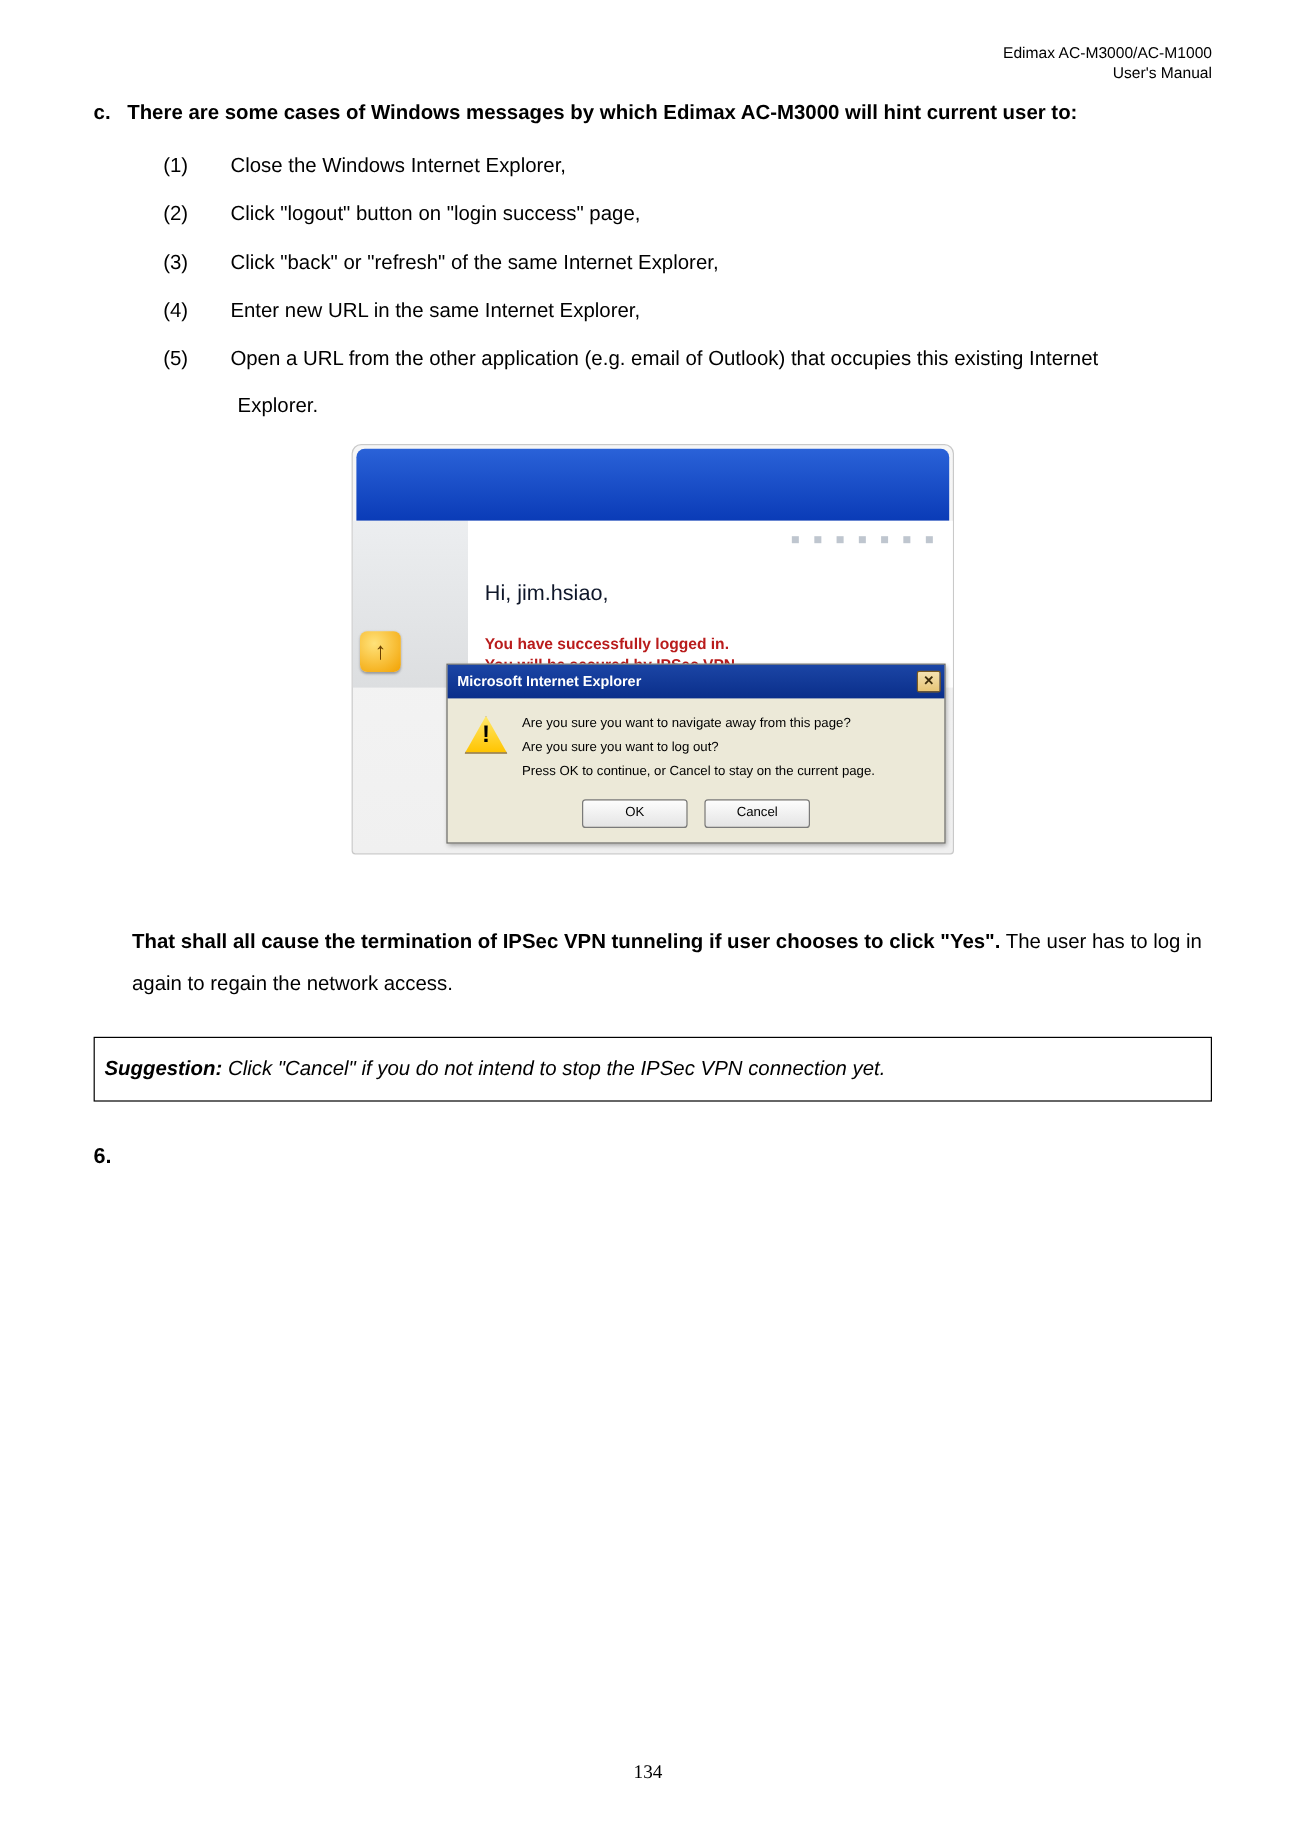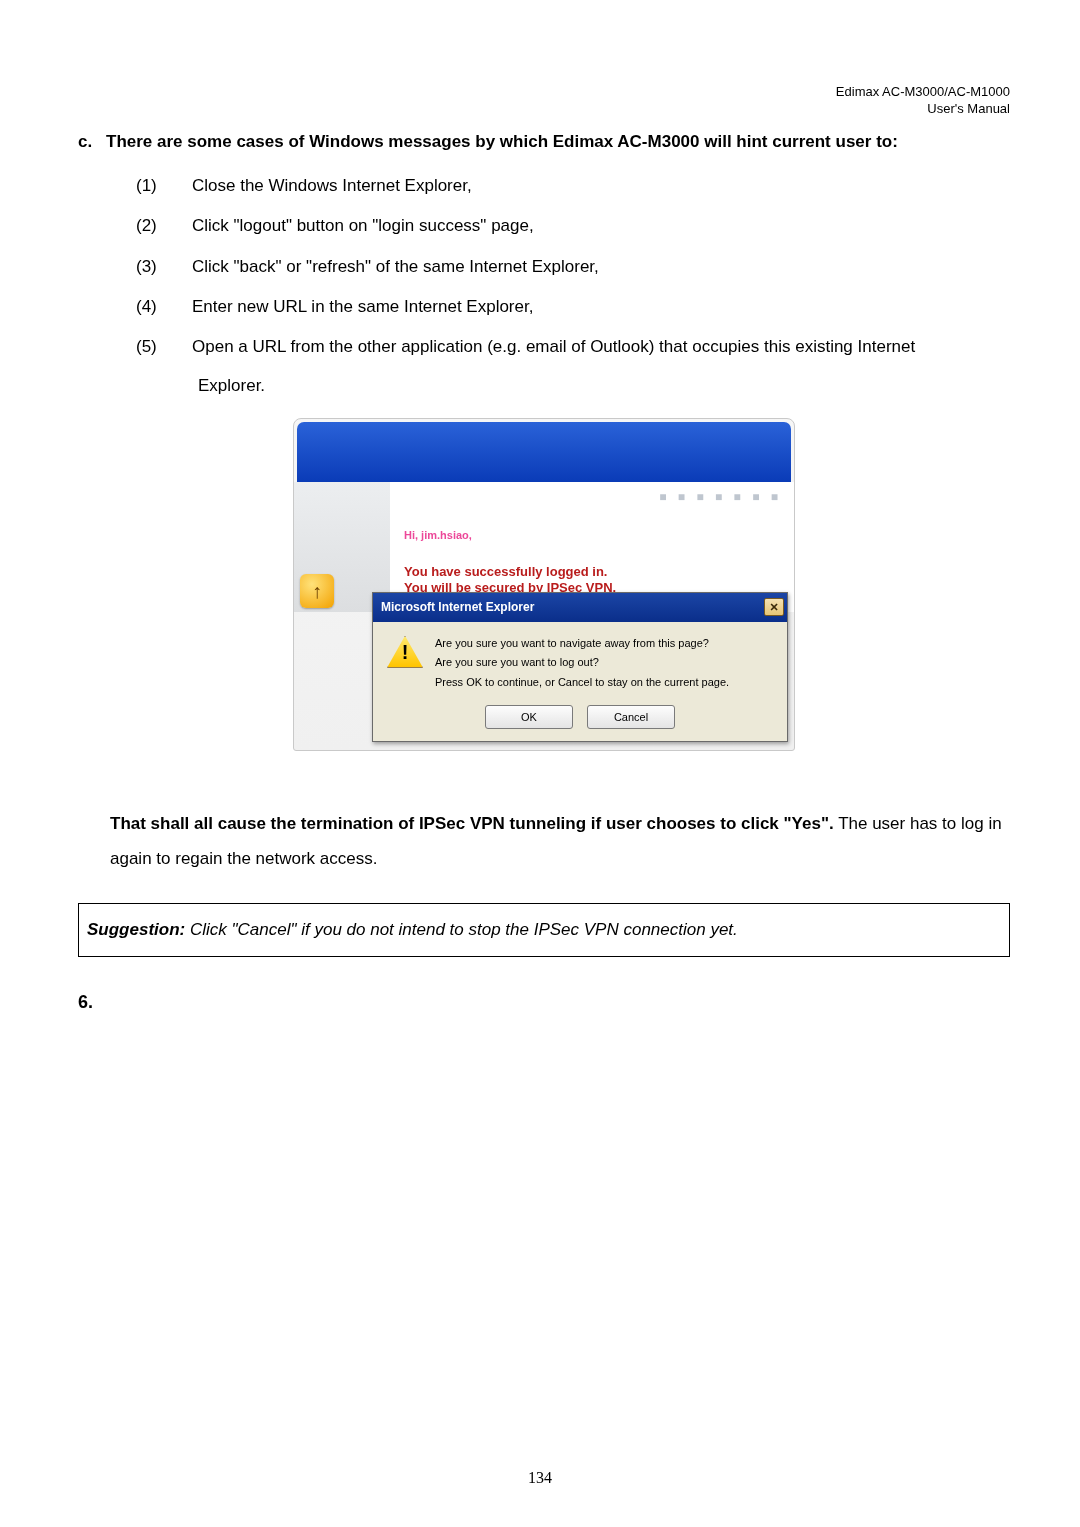--- a/index.html
+++ b/index.html
@@ -8,21 +8,21 @@
     width: 1080px;
     height: 1527px;
     font-family: Arial, Helvetica, sans-serif;
     font-size: 17px;
     line-height: 1.9;
     color: #000;
     position: relative;
     background: #fff;
   }
   .page {
-    padding: 84px 70px 0 78px;
+    padding: 36px 70px 0 78px;
   }
   .header-right {
     text-align: right;
     font-size: 13px;
     line-height: 1.3;
     color: #000;
     margin-bottom: 8px;
   }
   .sec-c {
     display: flex;
@@ -84,23 +84,23 @@
     position: relative;
   }
   .dotbar {
     text-align: right;
     letter-spacing: 4px;
     font-size: 12px;
     color: #bfc6cf;
     margin-bottom: 12px;
   }
   .greet {
-    color: #ec4899;
-    font-weight: bold;
-    font-size: 11px;
+    color: #0f172a;
+    font-weight: normal;
+    font-size: 18px;
     margin: 16px 0 18px 2px;
   }
   .loggedin {
     color: #b91c1c;
     font-weight: bold;
     font-size: 13px;
     line-height: 1.3;
     margin-left: 2px;
   }
 

